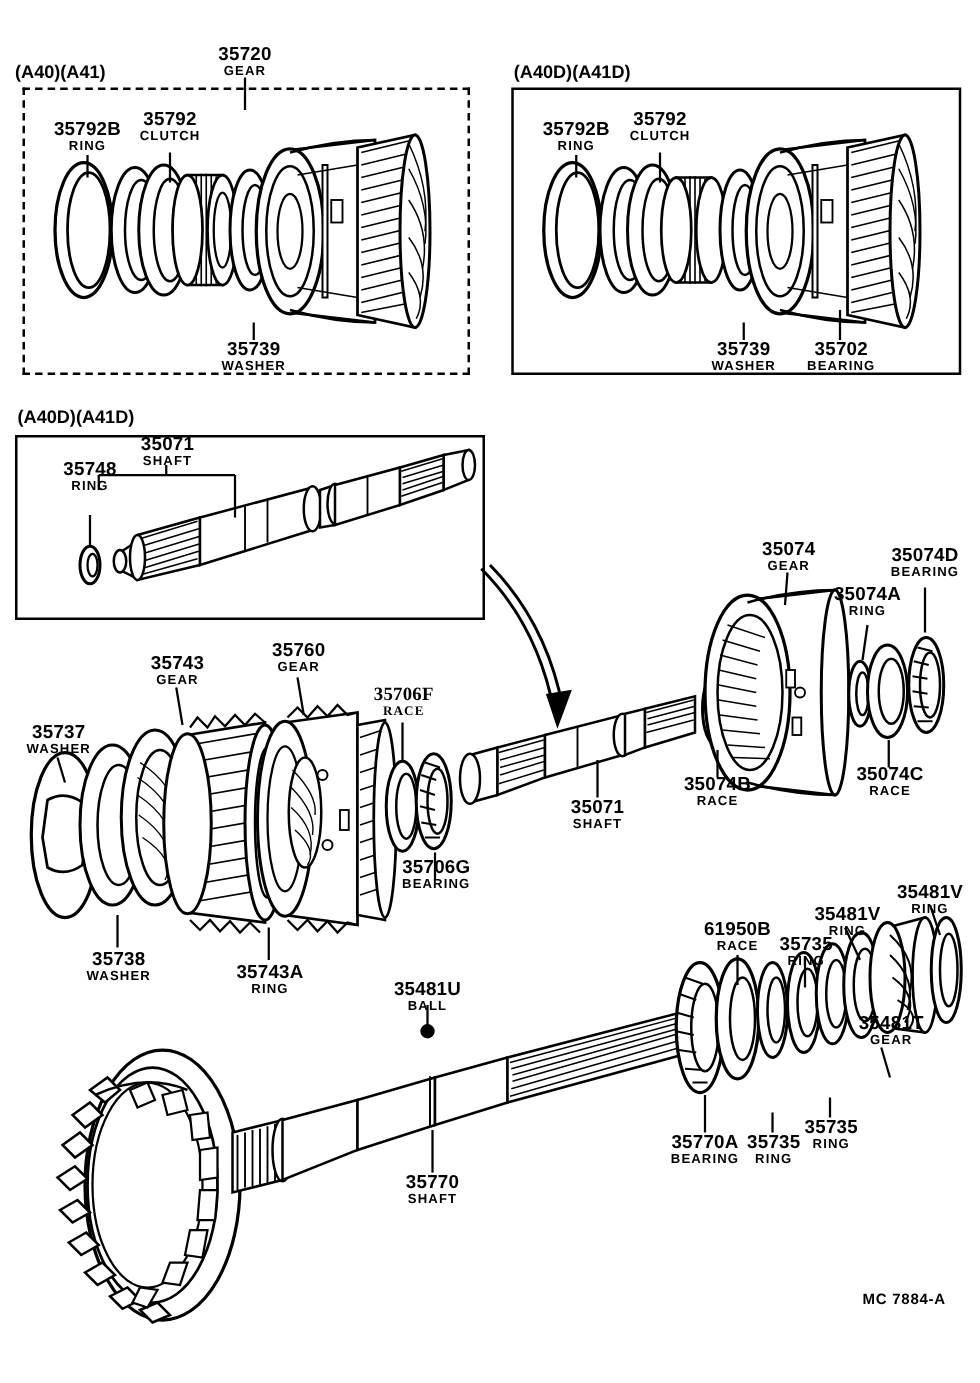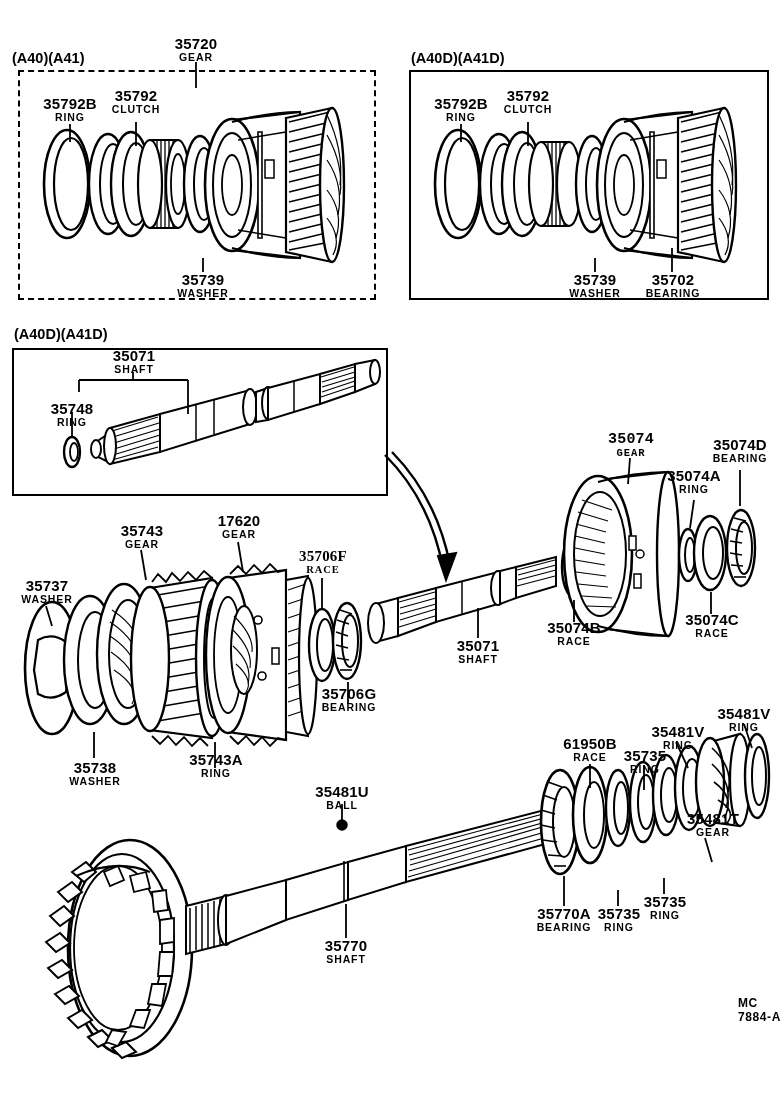--- a/index.html
+++ b/index.html
@@ -619,55 +619,55 @@
   </div>
   <div class="lbl" style="left:630px;top:272px;width:86px;">
     <span class="num">35702</span>
     <span class="nm">BEARING</span>
   </div>
 
   <div class="lbl" style="left:94px;top:348px;width:80px;">
     <span class="num">35071</span>
     <span class="nm">SHAFT</span>
   </div>
-  <div class="lbl" style="left:33px;top:401px;width:78px;">
+  <div class="lbl" style="left:33px;top:368px;width:78px;">
     <span class="num">35748</span>
     <span class="nm">RING</span>
   </div>
 
   <div class="lbl" style="left:6px;top:578px;width:82px;">
     <span class="num">35737</span>
     <span class="nm">WASHER</span>
   </div>
   <div class="lbl" style="left:103px;top:523px;width:78px;">
     <span class="num">35743</span>
     <span class="nm">GEAR</span>
   </div>
   <div class="lbl" style="left:200px;top:513px;width:78px;">
-    <span class="num">17620</span>
+    <span class="num">35760</span>
     <span class="nm">GEAR</span>
   </div>
   <div class="lbl" style="left:283px;top:549px;width:80px;font-family:Liberation Serif, serif;">
     <span class="num">35706F</span>
     <span class="nm">RACE</span>
   </div>
   <div class="lbl" style="left:54px;top:760px;width:82px;">
     <span class="num">35738</span>
     <span class="nm">WASHER</span>
   </div>
-  <div class="lbl" style="left:175px;top:752px;width:82px;">
+  <div class="lbl" style="left:175px;top:770px;width:82px;">
     <span class="num">35743A</span>
     <span class="nm">RING</span>
   </div>
   <div class="lbl" style="left:306px;top:686px;width:86px;">
     <span class="num">35706G</span>
     <span class="nm">BEARING</span>
   </div>
 
-  <div class="lbl" style="left:592px;top:432px;width:78px;font-family:Liberation Mono, monospace;">
+  <div class="lbl" style="left:592px;top:432px;width:78px;">
     <span class="num">35074</span>
     <span class="nm">GEAR</span>
   </div>
   <div class="lbl" style="left:696px;top:437px;width:88px;">
     <span class="num">35074D</span>
     <span class="nm">BEARING</span>
   </div>
   <div class="lbl" style="left:651px;top:468px;width:86px;">
     <span class="num">35074A</span>
     <span class="nm">RING</span>
@@ -719,15 +719,15 @@
   </div>
   <div class="lbl" style="left:704px;top:706px;width:80px;">
     <span class="num">35481V</span>
     <span class="nm">RING</span>
   </div>
   <div class="lbl" style="left:672px;top:811px;width:82px;">
     <span class="num">35481T</span>
     <span class="nm">GEAR</span>
   </div>
 
-  <div class="footer" style="left:690px;top:996px;margin-left:48px;">MC  7884-A</div>
+  <div class="footer" style="left:690px;top:1032px;">MC  7884-A</div>
 
 </div>
 
 </body></html>

